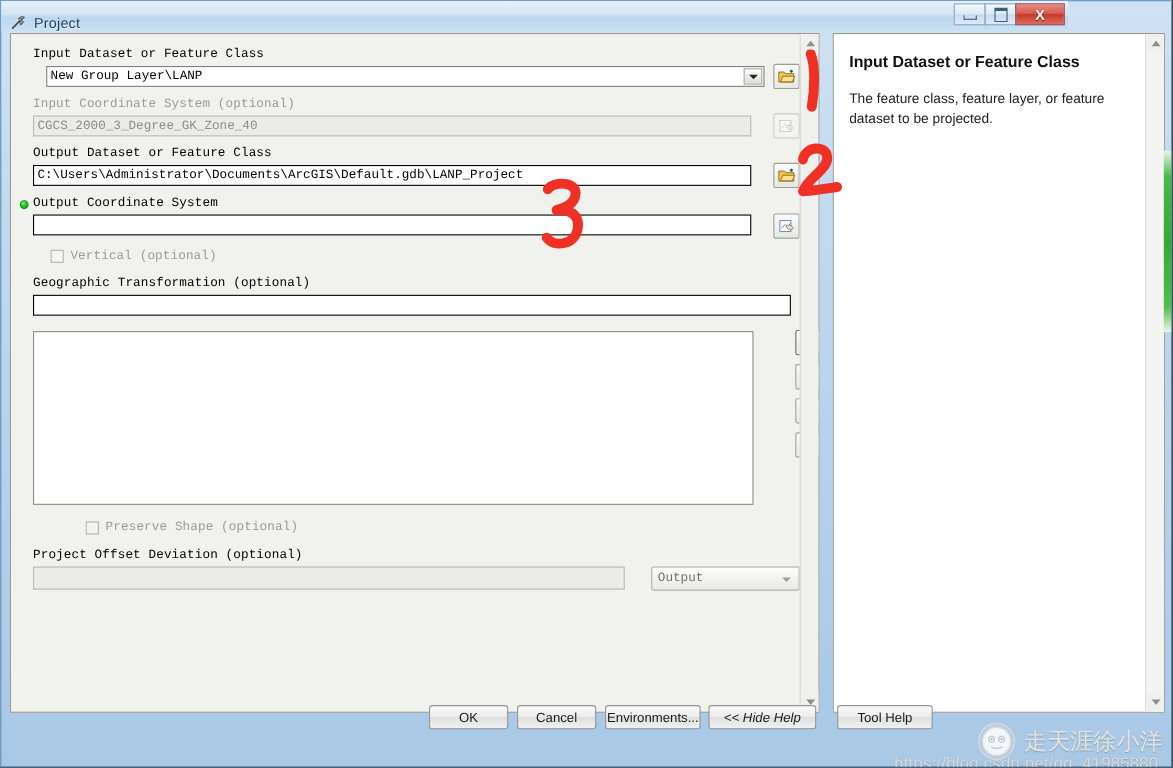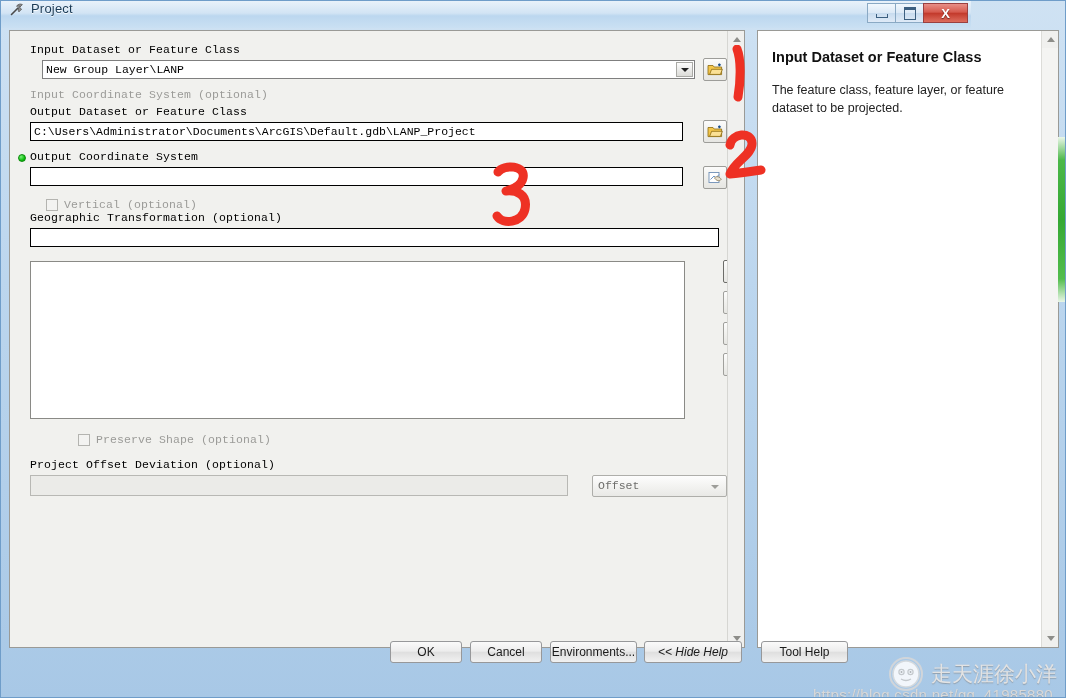--- a/index.html
+++ b/index.html
@@ -16,21 +16,21 @@
     background: linear-gradient(to bottom, #cfe2f3 0%, #bcd6ee 40%, #a8c8e6 100%);
     border: 1px solid #6f9dc9;
     overflow: hidden;
   }
 
   
   #titlebar {
     position: absolute; left: 0; top: 0;
     width: 970px; height: 27px;
     background: linear-gradient(to bottom, #e9f2fa 0%, #d2e4f4 45%, #bcd7ef 55%, #cae0f3 100%);
-    display: flex; align-items: flex-start;
+    display: flex; align-items: flex-end;
   }
   #title-icon {
     width: 16px; height: 16px; margin-left: 8px; margin-right: 6px;
     position: relative; flex: none;
   }
   #title-text {
     font-size: 13px; color: #1a3a55;
     letter-spacing: .2px;
     text-shadow: 0 1px 0 rgba(255,255,255,.85);
   }
@@ -339,20 +339,32 @@
             <path d="M1 3.5 L6 3.5 L7.2 5 L14.6 5 L14.6 12.6 L1 12.6 Z" fill="#f3c64b" stroke="#8a6a10" stroke-width=".8"></path>
             <path d="M2.6 12.4 L4.6 7.3 L15.4 7.3 L13.4 12.4 Z" fill="#fbe195" stroke="#8a6a10" stroke-width=".8"></path>
             <path d="M12.4 1.4 L12.4 4.2 M11.1 2.7 L13.7 2.7" stroke="#1b4f8c" stroke-width="1.4"></path>
           </svg>
         </div>
       </div>
 
       <div class="row" style="margin-bottom:4px;">
         <div class="label disabled">Input Coordinate System  (optional)</div>
       </div>
+      <div class="row" style="margin-bottom:9px;">
+        <div class="tinput disabled">
+          <span>CGCS_2000_3_Degree_GK_Zone_40</span>
+        </div>
+        <div class="browse flat" style="left:673px; top:-2px;">
+          <svg width="16" height="15" viewBox="0 0 16 15" opacity=".45">
+            <rect x="2" y="2.5" width="10" height="10" fill="#fff" stroke="#9a9a96" stroke-width=".9"></rect>
+            <path d="M3.5 9.5 L7 6 L9 8 L12 4.5" stroke="#9a9a96" stroke-width=".9" fill="none"></path>
+            <path d="M8 8 C10 6 13 7 14 9.5 C12.5 11.5 9.5 11 8 8 Z" fill="#d9d9d5" stroke="#9a9a96" stroke-width=".8"></path>
+          </svg>
+        </div>
+      </div>
 
       <div class="row" style="margin-bottom:4px;">
         <div class="label">Output Dataset or Feature Class</div>
       </div>
       <div class="row" style="margin-bottom:9px;">
         <div class="tinput">
           <span>C:\Users\Administrator\Documents\ArcGIS\Default.gdb\LANP_Project</span>
         </div>
         <div class="browse" style="left:673px; top:-2px;">
           <svg width="16" height="15" viewBox="0 0 16 15">
@@ -373,21 +385,21 @@
         </div>
         <div class="browse" style="left:673px; top:-1px;">
           <svg width="16" height="15" viewBox="0 0 16 15">
             <rect x="2" y="2.5" width="10" height="10" fill="#fff" stroke="#6f8fb5" stroke-width=".9"></rect>
             <path d="M3.5 9.5 L7 6 L9 8 L12 4.5" stroke="#5d8ac0" stroke-width=".9" fill="none"></path>
             <path d="M7.5 7.8 C9.6 5.6 13 6.8 14.2 9.4 C12.6 11.6 9.2 11 7.5 7.8 Z" fill="#e8e0cf" stroke="#8a7a55" stroke-width=".8"></path>
           </svg>
         </div>
       </div>
 
-      <div class="row checkrow" style="padding-left:16px;">
+      <div class="row checkrow" style="margin-bottom:12px;padding-left:16px;">
         <span class="cbox"></span>
         <span class="label disabled">Vertical  (optional)</span>
       </div>
 
       <div class="row" style="margin-bottom:4px;">
         <div class="label">Geographic Transformation  (optional)</div>
       </div>
       <div class="row" style="margin-bottom:14px;">
         <div class="tinput" style="width:689px;">
           <span></span>
@@ -427,21 +439,21 @@
       </div>
 
       <div class="row" style="margin-bottom:4px;">
         <div class="label">Project Offset Deviation  (optional)</div>
       </div>
       <div class="row" style="height:24px;">
         <div class="tinput disabled" style="width:538px; height:21px; line-height:19px;">
           <span></span>
         </div>
         <div class="unknown-combo">
-          <span>Offset</span>
+          <span>Output</span>
           <span class="caret2"></span>
         </div>
       </div>
 
     </div>
 
     <div id="left-scroll">
       <div class="sb-arrow">
           <span class="tri-up"></span>
         </div>

